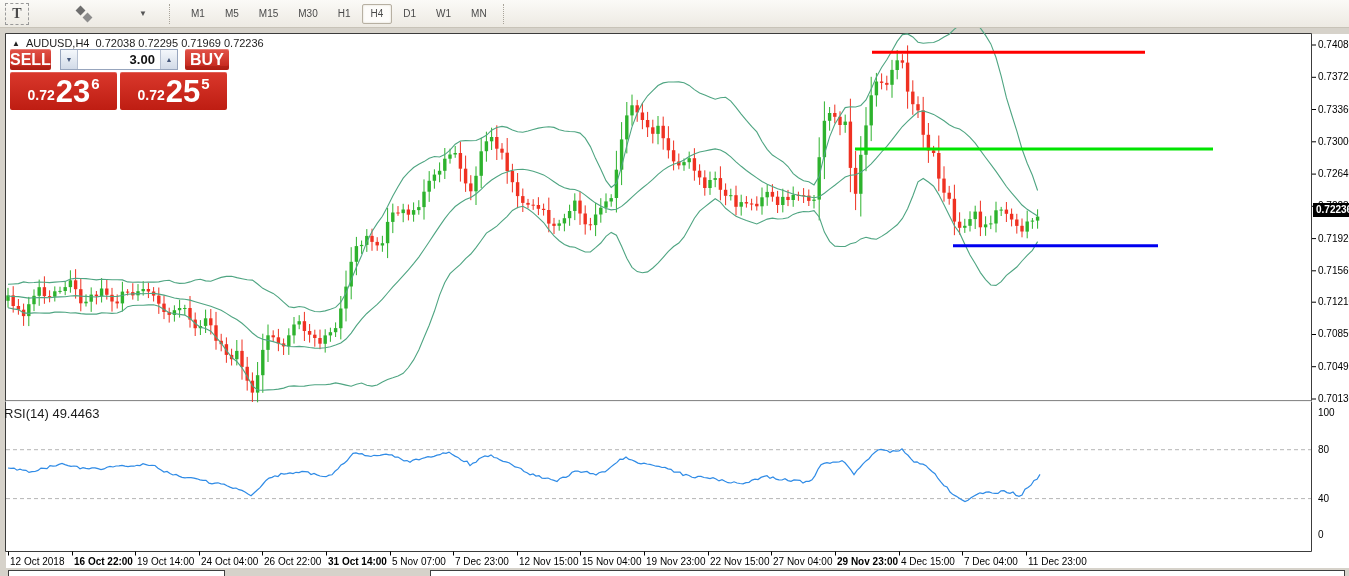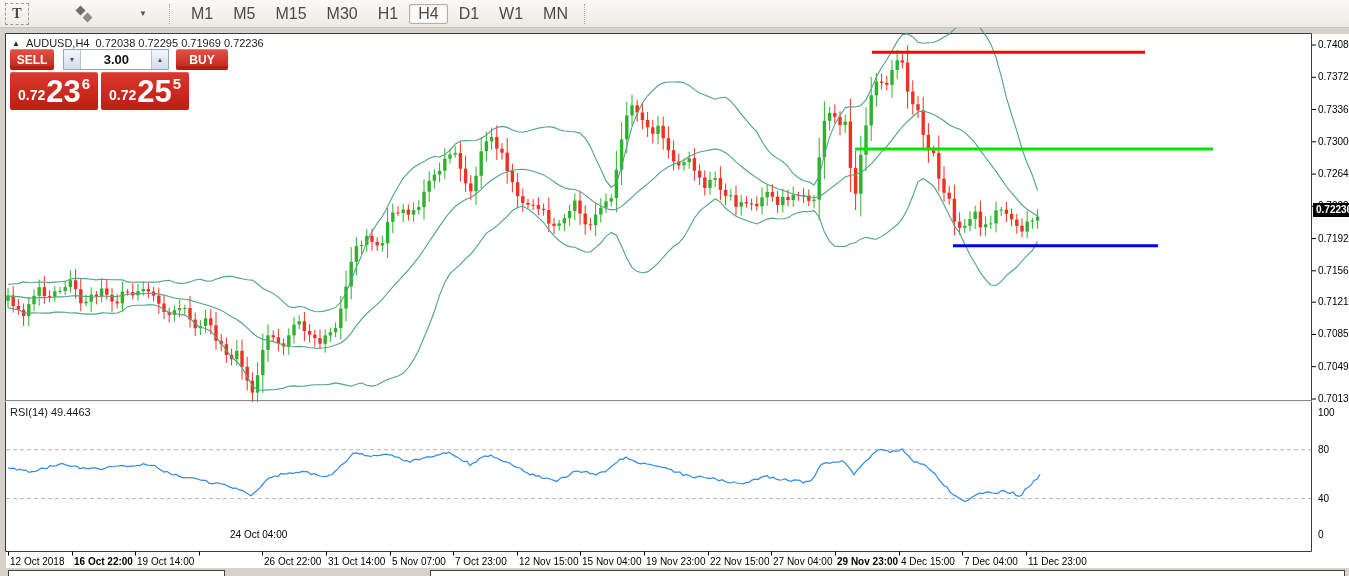--- a/index.html
+++ b/index.html
@@ -11,62 +11,62 @@
     background:linear-gradient(#FBFaf7,#EDEAE3);border-bottom:1px solid #C8C3B8;
     display:flex;align-items:center;padding-left:5px;z-index:40}
   .tool-btn{height:22px;min-width:24px;display:flex;align-items:center;justify-content:center;
     color:#4a4a4a;font-size:12px;cursor:default}
   #text-tool{border:1px dashed #9a9a9a;width:24px;font-family:"Liberation Serif",serif;font-weight:bold;font-size:14px;margin-right:40px}
   #arrows-tool{width:34px;position:relative}
   .diamond{width:7px;height:7px;background:#6e6e6e;transform:rotate(45deg);position:absolute}
   .d1{left:8px;top:4px}.d2{left:15px;top:11px;background:#8c8c8c}
   #arrows-caret{width:18px;font-size:8px;color:#555;margin-left:28px;margin-right:8px}
   .tb-sep{width:6px;height:20px;border-left:1px dotted #a9a49a;margin:0 6px}
-  .tf-btn{height:20px;padding:0 8px;display:flex;align-items:center;font-size:16px;color:#4a4a4a;
+  .tf-btn{height:20px;padding:0 8px;display:flex;align-items:center;font-size:10px;color:#4a4a4a;
     border:1px solid transparent;border-radius:2px;margin:0 1px;cursor:default}
   .tf-btn.active{background:#FDFCFA;border-color:#b7b0a2;box-shadow:inset 0 0 2px #d8d2c6}
 
   
   #paper{position:absolute;left:6px;top:34px;width:1343px;height:534px;background:#fff;z-index:1}
   #chart-svg{position:absolute;left:0;top:0;width:1349px;height:576px;z-index:5}
 
   
   #chart-header{position:absolute;left:12px;top:37px;z-index:20;font-size:11px;color:#1c1c1c;
     display:flex;align-items:center;gap:6px}
   #collapse-icon{font-size:8px;color:#222}
 
   
   #trade-panel{position:absolute;left:10px;top:49px;width:219px;z-index:30;font-family:"Liberation Sans",sans-serif}
   #tp-row1{display:flex;height:21px;align-items:stretch}
-  .tp-btn{background:linear-gradient(#E25349,#C12217);color:#fff;font-size:12px;font-weight:bold;
+  .tp-btn{background:linear-gradient(#E25349,#C12217);color:#fff;font-size:16px;font-weight:bold;
     display:flex;align-items:center;justify-content:center;border-radius:2px;
     box-shadow:inset 0 -4px 0 rgba(120,10,5,.25), inset 0 1px 0 rgba(255,255,255,.25);cursor:pointer}
   #sell-btn{width:44px}
   #buy-btn{width:52px;margin-left:7px}
   #vol-group{display:flex;margin-left:9px;border:1px solid #97A5BD;height:21px}
   .spin-btn{width:17px;background:linear-gradient(#F4F7FB,#D2DBE8);color:#47597c;font-size:7px;
     display:flex;align-items:center;justify-content:center;cursor:pointer}
   #spin-down{border-right:1px solid #B7C1D2}
   #spin-up{border-left:1px solid #B7C1D2}
-  #volume-input{width:70px;border:0;outline:0;text-align:right;padding-right:22px;
+  #volume-input{width:82px;border:0;outline:0;text-align:right;padding-right:5px;
     font:bold 13px "Liberation Sans",sans-serif;color:#111}
   #tp-row2{display:flex;margin-top:2px;gap:3px}
-  .price-box{width:88px;height:38px;border-radius:2px;color:#fff;cursor:pointer;
+  .price-box{width:107px;height:38px;border-radius:2px;color:#fff;cursor:pointer;
     background:linear-gradient(#DA382C,#BE1D12);
     display:flex;align-items:flex-end;justify-content:center;padding-bottom:3px;
     box-shadow:inset 0 1px 0 rgba(255,255,255,.2)}
   .pb-prefix{font-size:14px;font-weight:bold;margin:0 1px 4px 0}
   .pb-big{font-size:31px;font-weight:bold;line-height:30px}
   .pb-sup{font-size:15px;font-weight:bold;margin:0 0 15px 1px}
 
   
   .axis-label{position:absolute;font-size:10px;color:#000;white-space:nowrap;z-index:10}
   #price-badge{position:absolute;left:1313px;width:36px;height:14px;background:#000;color:#fff;
     font-size:10px;font-weight:bold;line-height:14px;padding-left:3px;z-index:15}
-  #rsi-label{position:absolute;left:10px;top:406px;font-size:11px;color:#1c1c1c;z-index:10}
+  #rsi-label{position:absolute;left:4px;top:406px;font-size:13px;color:#1c1c1c;z-index:10}
 
   
   #bottom-strip{position:absolute;left:0;top:568px;width:1349px;height:8px;background:#D6D2CA;z-index:25}
   .win-edge{position:absolute;top:2px;height:10px;background:#fff;border:1px solid #3f3f3f}
   #win-edge-left{left:8px;width:217px}
   #win-edge-right{left:430px;width:915px}
 </style>
 </head>
 <body>
 
@@ -610,25 +610,25 @@
     <div class="axis-label" style="left: 1318px; top: 328px;">0.70850</div>
     <div class="axis-label" style="left: 1318px; top: 361px;">0.70490</div>
     <div class="axis-label" style="left: 1318px; top: 393px;">0.70130</div>
     <div class="axis-label" style="left: 1318px; top: 407px;">100</div>
     <div class="axis-label" style="left: 1318px; top: 444px;">80</div>
     <div class="axis-label" style="left: 1318px; top: 493px;">40</div>
     <div class="axis-label" style="left: 1318px; top: 529px;">0</div>
     <div class="axis-label" style="left: 10px; top: 556px;">12 Oct 2018</div>
     <div class="axis-label" style="left: 74px; top: 556px; font-weight: bold;">16 Oct 22:00</div>
     <div class="axis-label" style="left: 137px; top: 556px;">19 Oct 14:00</div>
-    <div class="axis-label" style="left: 201px; top: 529px; margin-left: 29px;">24 Oct 04:00</div>
+    <div class="axis-label" style="left: 201px; top: 556px;">24 Oct 04:00</div>
     <div class="axis-label" style="left: 264px; top: 556px;">26 Oct 22:00</div>
-    <div class="axis-label" style="left: 328px; top: 556px;">31 Oct 14:00</div>
+    <div class="axis-label" style="left: 328px; top: 556px; font-weight: bold;">31 Oct 14:00</div>
     <div class="axis-label" style="left: 392px; top: 556px;">5 Nov 07:00</div>
-    <div class="axis-label" style="left: 455px; top: 556px;">7 Oct 23:00</div>
+    <div class="axis-label" style="left: 455px; top: 556px;">7 Dec 23:00</div>
     <div class="axis-label" style="left: 519px; top: 556px;">12 Nov 15:00</div>
     <div class="axis-label" style="left: 582px; top: 556px;">15 Nov 04:00</div>
     <div class="axis-label" style="left: 646px; top: 556px; text-align: right;">19 Nov 23:00</div>
     <div class="axis-label" style="left: 710px; top: 556px;">22 Nov 15:00</div>
     <div class="axis-label" style="left: 773px; top: 556px;">27 Nov 04:00</div>
     <div class="axis-label" style="left: 837px; top: 556px; font-weight: bold;">29 Nov 23:00</div>
     <div class="axis-label" style="left: 901px; top: 556px;">4 Dec 15:00</div>
     <div class="axis-label" style="left: 964px; top: 556px;">7 Dec 04:00</div>
     <div class="axis-label" style="left: 1028px; top: 556px;">11 Dec 23:00</div>
   </div>

